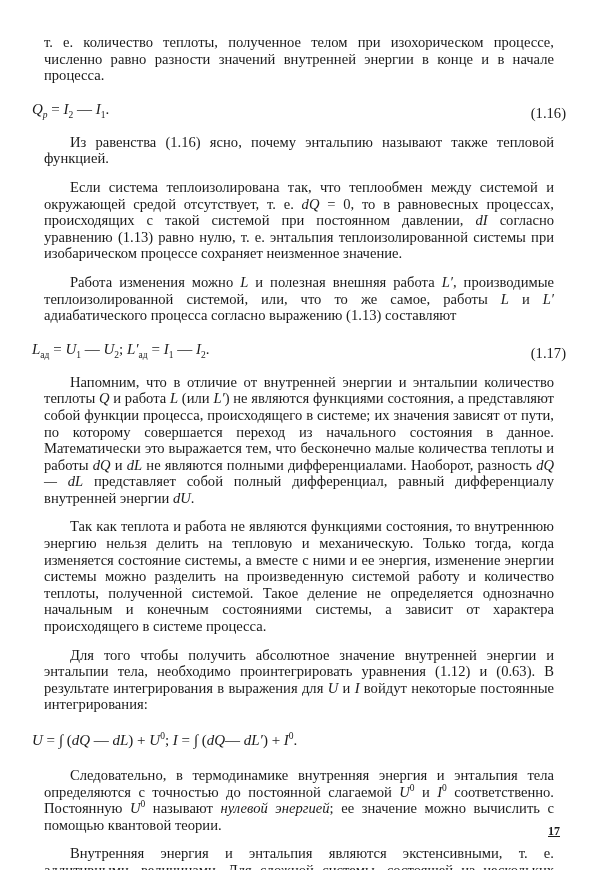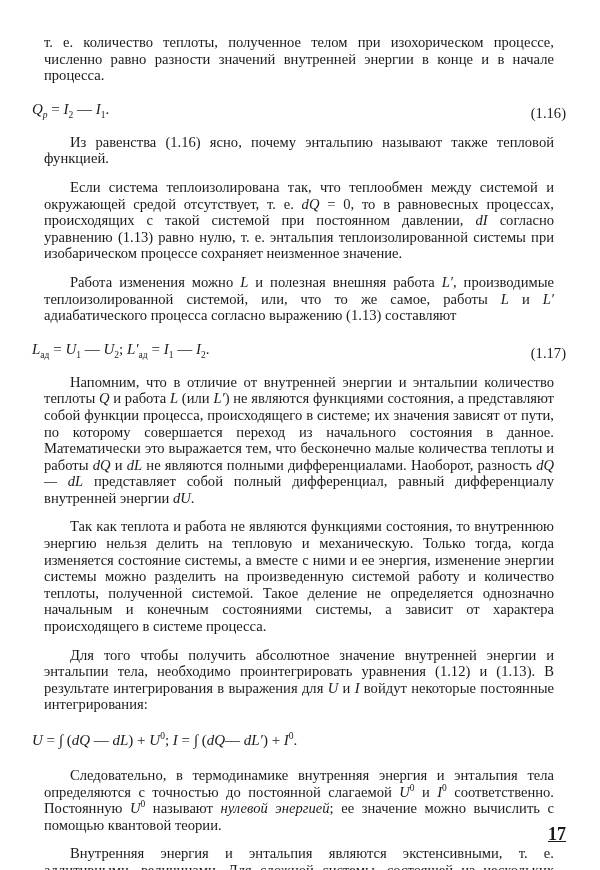--- a/index.html
+++ b/index.html
@@ -6,21 +6,21 @@
   body { width:600px; height:870px; position:relative; overflow:hidden;
          font-family:"Liberation Serif", "DejaVu Serif", serif; color:#1a1a1a; }
   .page { position:absolute; left:32px; top:22px; width:534px; }
   p { margin:12px; font-size:14.6px; line-height:16.6px; text-align:justify; }
   p.ind { text-indent:26px; }
   .eq { position:relative; height:26px; font-size:15px; line-height:26px; font-style:normal; }
   .eq .body { position:absolute; left:0; right:0; text-align:left; }
   .eq .num { position:absolute; right:0; top:4px; font-size:14.6px; }
   i { font-style:italic; }
   sub, sup { font-size:9.5px; line-height:0; }
-  .pagenum { position:absolute; left:548px; top:824px; font-size:18px; font-weight:bold;text-decoration:underline; }
+  .pagenum { position:absolute; left:548px; top:824px; font-size:12px; font-weight:bold;text-decoration:underline; }
 </style>
 </head>
 <body>
 
 <div class="page">
 
   <p>т. е. количество теплоты, полученное телом при изохорическом процессе, численно равно разности значений внутренней энергии в конце и в начале процесса.</p>
 
 
   <div class="eq">
@@ -41,21 +41,21 @@
       <i>L</i><sub>ад</sub> = <i>U</i><sub>1</sub> — <i>U</i><sub>2</sub>; <i>L′</i><sub>ад</sub> = <i>I</i><sub>1</sub> — <i>I</i><sub>2</sub>.
     </div>
     <div class="num">(1.17)</div>
   </div>
 
 
   <p class="ind"><span>Напомним, что в отличие от внутренней энергии и энтальпии количество теплоты </span><i>Q</i><span> и работа </span><i>L</i><span> (или </span><i>L′</i><span>) не являются функциями состояния, а представляют собой функции процесса, происходящего в системе; их значения зависят от пути, по которому совершается переход из начального состояния в данное. Математически это выражается тем, что бесконечно малые количества теплоты и работы </span><i>dQ</i><span> и </span><i>dL</i><span> не являются полными дифференциалами. Наоборот, разность </span><i>dQ — dL</i><span> представляет собой полный дифференциал, равный дифференциалу внутренней энергии </span><i>dU</i>.</p>
 
   <p class="ind">Так как теплота и работа не являются функциями состояния, то внутреннюю энергию нельзя делить на тепловую и механическую. Только тогда, когда изменяется состояние системы, а вместе с ними и ее энергия, изменение энергии системы можно разделить на произведенную системой работу и количество теплоты, полученной системой. Такое деление не определяется однозначно начальным и конечным состояниями системы, а зависит от характера происходящего в системе процесса.</p>
 
-  <p class="ind"><span>Для того чтобы получить абсолютное значение внутренней энергии и энтальпии тела, необходимо проинтегрировать уравнения (1.12) и (1.13). В результате интегрирования в выражения для </span><i>U</i><span> и </span><i>I</i><span> войдут некоторые постоянные интегрирования:</span></p>
+  <p class="ind"><span>Для того чтобы получить абсолютное значение внутренней энергии и энтальпии тела, необходимо проинтегрировать уравнения (1.12) и (0.63). В результате интегрирования в выражения для </span><i>U</i><span> и </span><i>I</i><span> войдут некоторые постоянные интегрирования:</span></p>
 
   <div class="eq" style="height:30px;line-height:30px;">
     <div class="body">
       <i>U</i> = ∫ (<i>dQ</i> — <i>dL</i>) + <i>U</i><sup>0</sup>; <i>I</i> = ∫ (<i>dQ</i>— <i>dL′</i>) + <i>I</i><sup>0</sup>.
     </div>
   </div>
 
   <p class="ind"><span>Следовательно, в термодинамике внутренняя энергия и энтальпия тела определяются с точностью до постоянной слагаемой </span><i>U</i><sup>0</sup><span> и </span><i>I</i><sup>0</sup><span> соответственно. Постоянную </span><i>U</i><sup>0</sup><span> называют </span><i>нулевой энергией</i><span>; ее значение можно вычислить с помощью квантовой теории.</span></p>
 
   <p class="ind">Внутренняя энергия и энтальпия являются экстенсивными, т. е. аддитивными, величинами. Для сложной системы, состоящей из нескольких различных частей (например, из нескольких тел), внутренняя энергия и энтальпия соответственно равны сумме внутренних энергий и энтальпий отдельных частей, если только энергией взаимодействия этих частей (связанной с наличием границ или поверхностей раздела и представляющей собой поверхностную энергию) можно пренебречь:</p>

